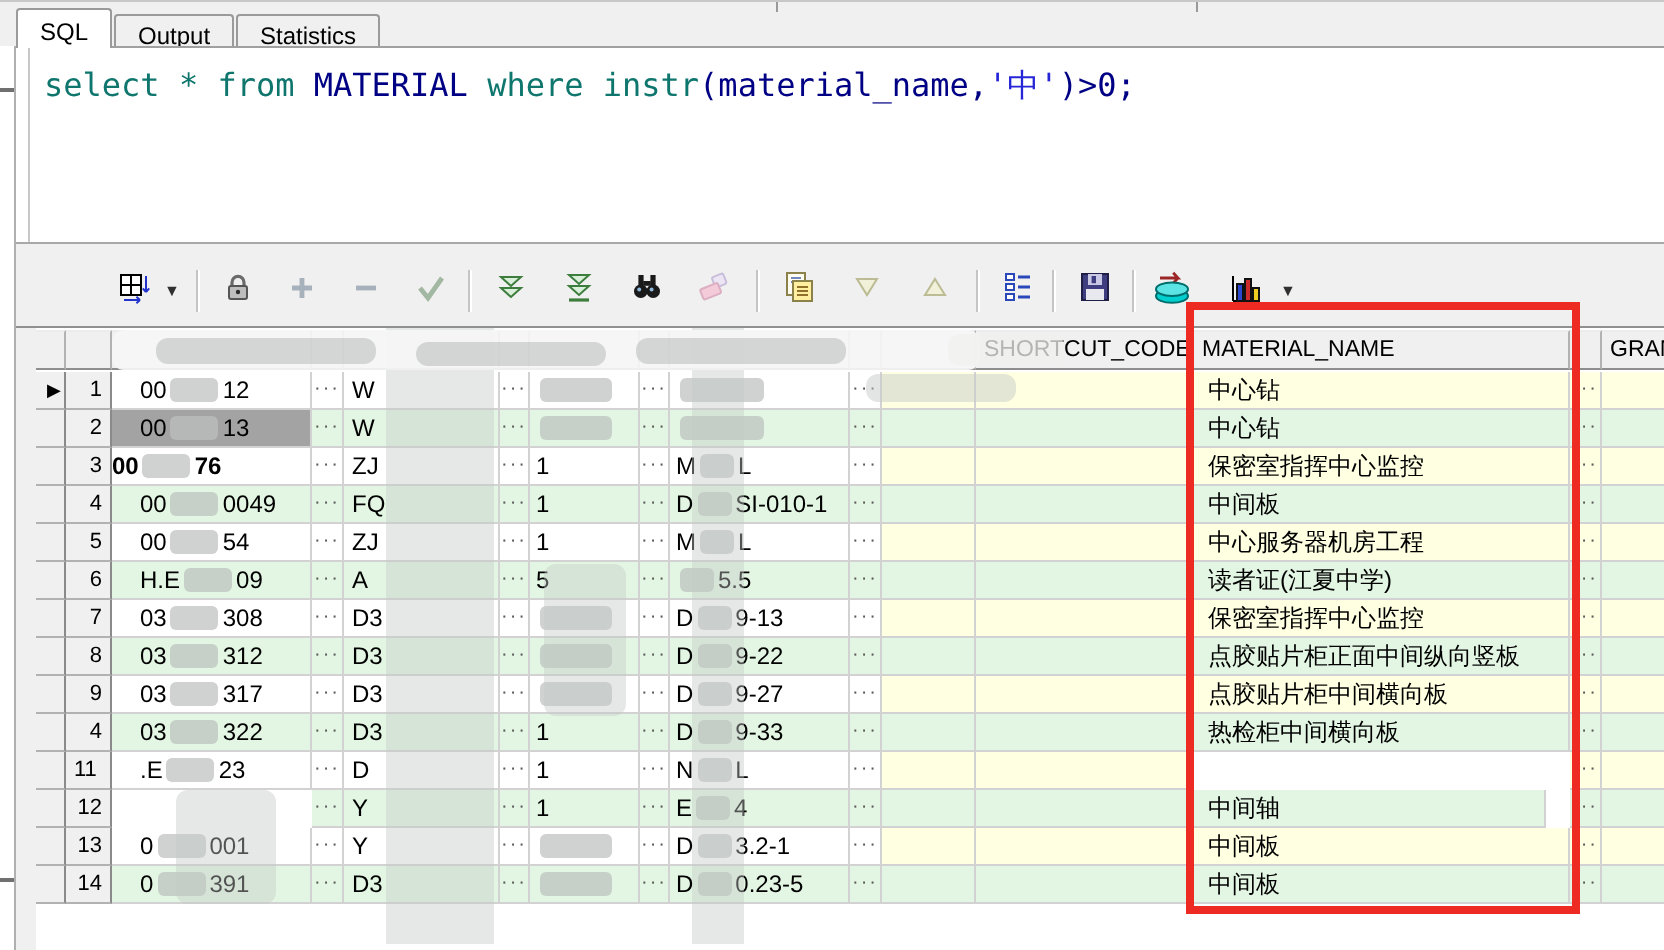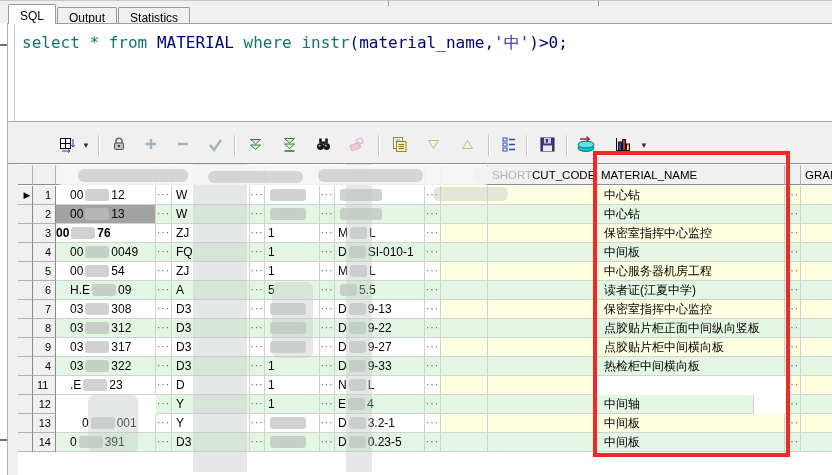--- a/index.html
+++ b/index.html
@@ -382,26 +382,26 @@
       <div class="cell fx" style="left: 25px; width: 23px; top: 231px; text-align: right; padding-right: 4px; font-size: 11px;">12</div>
       <div class="cell dots" style="left: 148px; width: 16px; top: 231px; background: rgb(227, 246, 227);">···</div>
       <div class="cell" style="left: 164px; width: 78px; top: 231px; background: rgb(227, 246, 227);">Y</div>
       <div class="cell dots" style="left: 242px; width: 15px; top: 231px; background: rgb(227, 246, 227);">···</div>
       <div class="cell" style="left: 257px; width: 55px; top: 231px; background: rgb(227, 246, 227); padding-left: 3px;">1</div>
       <div class="cell dots" style="left: 312px; width: 15px; top: 231px; background: rgb(227, 246, 227);">···</div>
       <div class="cell" style="left: 327px; width: 90px; top: 231px; background: rgb(227, 246, 227); padding-left: 3px;">E<span class="cblur" style="width: 17px;"></span>4</div>
       <div class="cell dots" style="left: 417px; width: 16px; top: 231px; background: rgb(227, 246, 227);">···</div>
       <div class="cell" style="left: 433px; width: 47px; top: 231px; background: rgb(227, 246, 227);"></div>
       <div class="cell" style="left: 480px; width: 109px; top: 231px; background: rgb(227, 246, 227);"></div>
-      <div class="cell" style="left: 589px; width: 157px; top: 231px; background: rgb(227, 246, 227); padding-left: 7px;">中间轴</div>
+      <div class="cell" style="left: 589px; width: 176px; top: 231px; background: rgb(227, 246, 227); padding-left: 7px;">中间轴</div>
       <div class="cell dots" style="left: 777px; width: 16px; top: 231px; background: rgb(227, 246, 227);">···</div>
       <div class="cell" style="left: 793px; width: 60px; top: 231px; background: rgb(227, 246, 227);"></div>
       <div class="cell fx" style="left: 10px; width: 15px; top: 250px;"></div>
       <div class="cell fx" style="left: 25px; width: 23px; top: 250px; text-align: right; padding-right: 4px; font-size: 11px;">13</div>
-      <div class="cell" style="left: 48px; width: 100px; top: 250px; background: rgb(255, 255, 255); padding-left: 26px;">0<span class="cblur" style="width: 24px;"></span>001</div>
+      <div class="cell" style="left: 48px; width: 100px; top: 250px; background: rgb(255, 255, 255); padding-left: 14px;">0<span class="cblur" style="width: 24px;"></span>001</div>
       <div class="cell dots" style="left: 148px; width: 16px; top: 250px; background: rgb(255, 255, 255);">···</div>
       <div class="cell" style="left: 164px; width: 78px; top: 250px; background: rgb(255, 255, 255);">Y</div>
       <div class="cell dots" style="left: 242px; width: 15px; top: 250px; background: rgb(255, 255, 255);">···</div>
       <div class="cell" style="left: 257px; width: 55px; top: 250px; background: rgb(255, 255, 255); padding-left: 3px;"><span class="cblur" style="width: 36px;"></span></div>
       <div class="cell dots" style="left: 312px; width: 15px; top: 250px; background: rgb(255, 255, 255);">···</div>
       <div class="cell" style="left: 327px; width: 90px; top: 250px; background: rgb(255, 255, 255); padding-left: 3px;">D<span class="cblur" style="width: 17px;"></span>3.2-1</div>
       <div class="cell dots" style="left: 417px; width: 16px; top: 250px; background: rgb(255, 255, 255);">···</div>
       <div class="cell" style="left: 433px; width: 47px; top: 250px; background: rgb(255, 255, 225);"></div>
       <div class="cell" style="left: 480px; width: 109px; top: 250px; background: rgb(255, 255, 225);"></div>
       <div class="cell" style="left: 589px; width: 188px; top: 250px; background: rgb(255, 255, 225); padding-left: 7px;">中间板</div>

